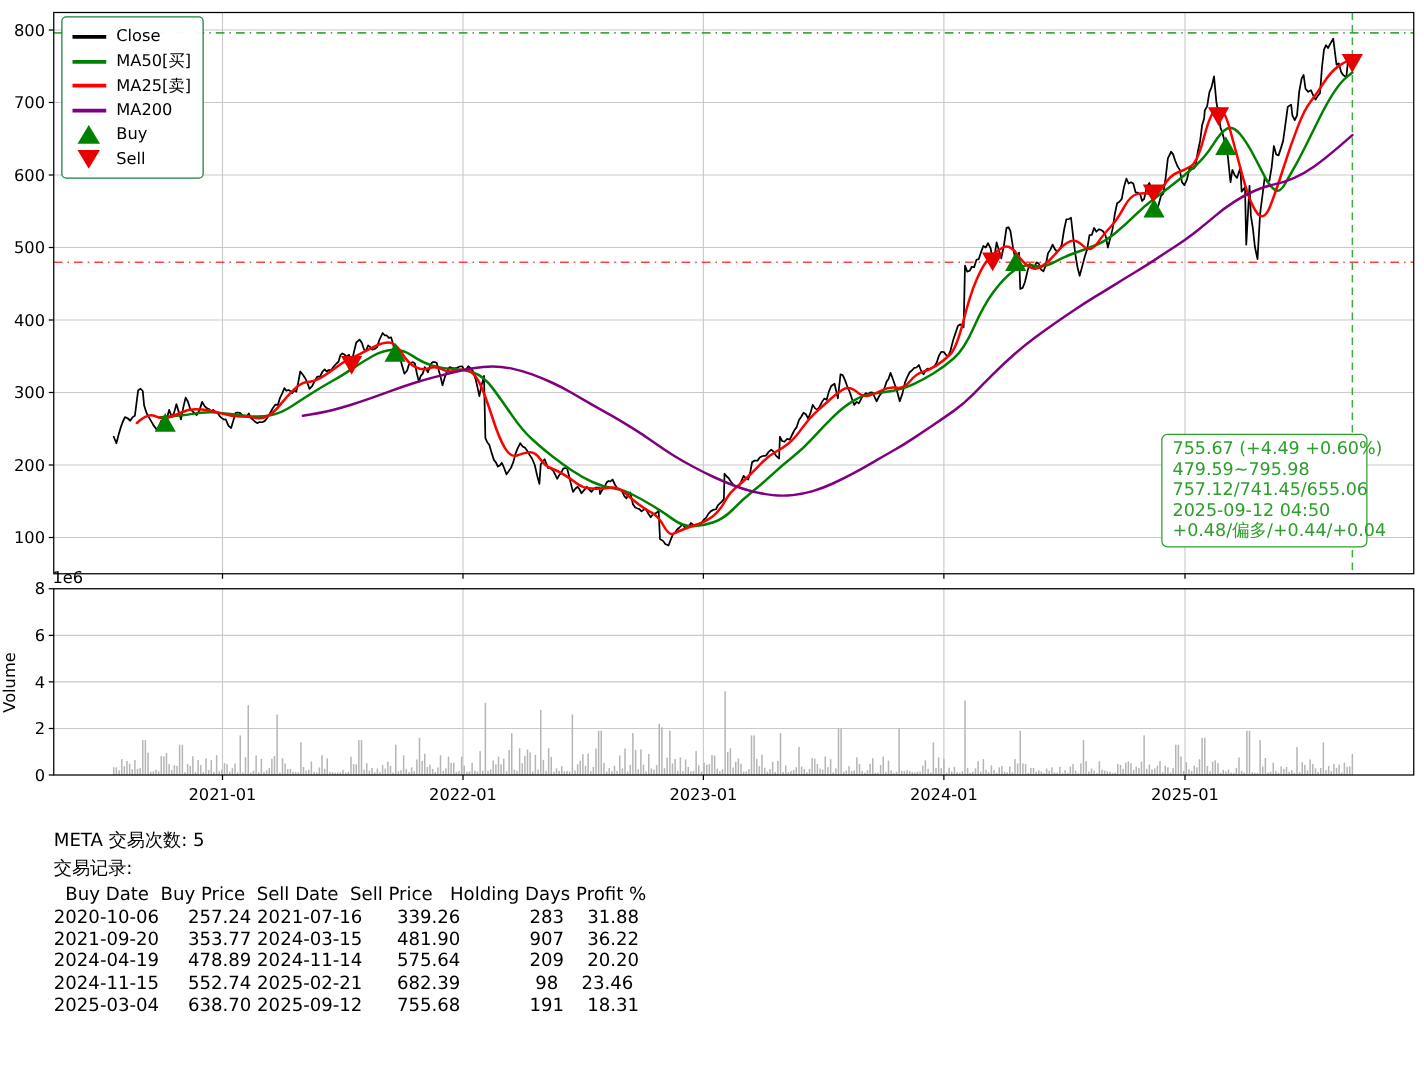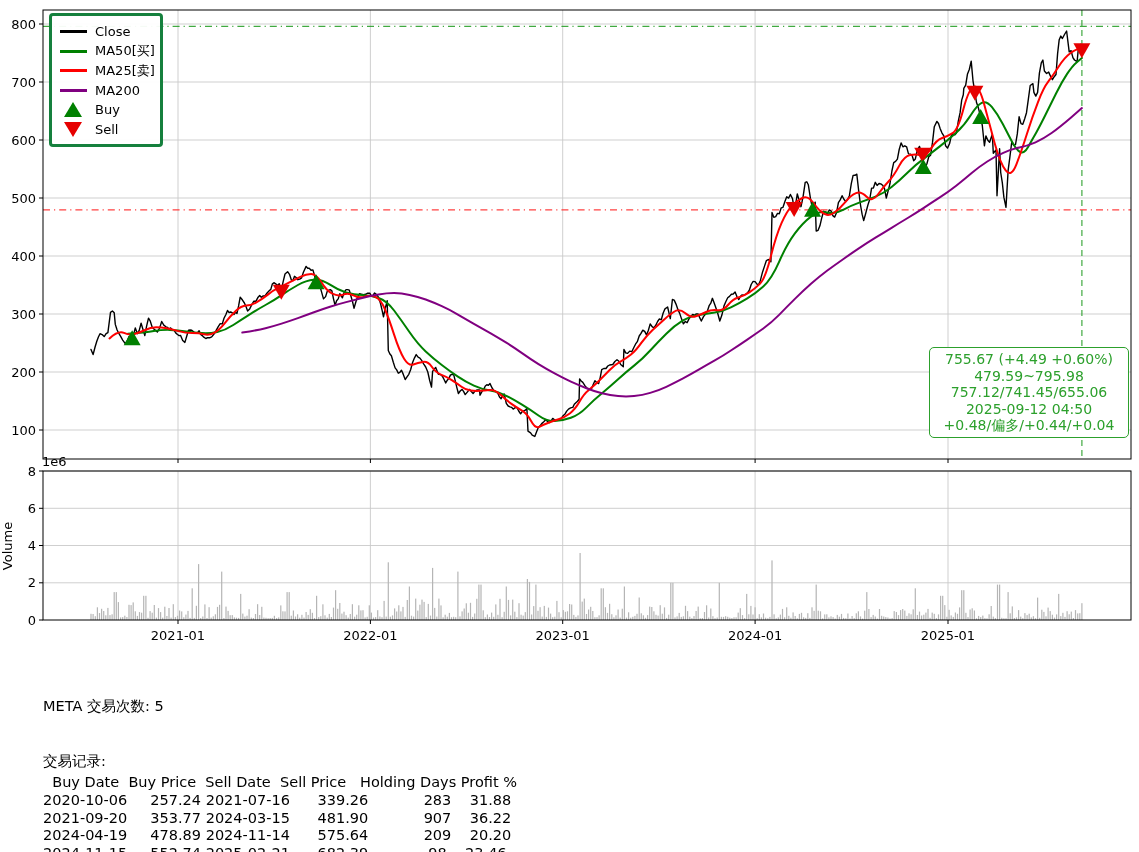--- a/index.html
+++ b/index.html
@@ -1,32 +1,32 @@
 <!DOCTYPE html>
 <html><head>
 <meta charset="utf-8">
 <style>
   html,body{margin:0;padding:0;background:#fff;}
   .stage{position:relative;width:1139px;height:852px;background:#ffffff;overflow:hidden;
          font-family:"DejaVu Sans","Liberation Sans",sans-serif;color:#000;}
   svg text{font-family:"DejaVu Sans","Liberation Sans",sans-serif;fill:#000;}
   .legend{position:absolute;left:49px;top:13px;width:114px;box-sizing:border-box;
-          background:rgba(255,255,255,0.95);border:3px solid #15803d;border-radius:4px;
+          background:rgba(255,255,255,0.95);border:1px solid #15803d;border-radius:4px;
           padding:6px 6px 5px 7px;z-index:3;}
   .legend-row{display:flex;align-items:center;height:19.5px;}
   .legend-swatch{width:28px;display:flex;justify-content:center;align-items:center;flex:0 0 28px;}
   .legend-line{width:27px;height:3px;}
   .tri-up{width:0;height:0;border-left:9px solid transparent;border-right:9px solid transparent;border-bottom:15px solid #008000;}
   .tri-down{width:0;height:0;border-left:9px solid transparent;border-right:9px solid transparent;border-top:15px solid #e60000;}
   .legend-label{font-size:13px;margin-left:8px;white-space:nowrap;}
-  .annotation{position:absolute;left:929px;top:347px;width:200px;box-sizing:border-box;
+  .annotation{position:absolute;left:929px;top:347px;width:165px;box-sizing:border-box;
               border:1.6px solid #2ca02c;border-radius:5px;background:#ffffff;
-              padding:3px 8px;text-align:center;color:#2ca02c;font-size:14px;line-height:16.6px;z-index:3;white-space:nowrap;}
+              padding:3px 8px;text-align:left;color:#2ca02c;font-size:14px;line-height:16.6px;z-index:3;white-space:nowrap;}
   .stats{position:absolute;left:43px;top:663px;font-size:14.5px;z-index:2;}
-  .stats-line{line-height:21.6px;white-space:pre;margin-top:33px;}
+  .stats-line{line-height:21.6px;white-space:pre;}
   .trade-table{margin:2px 0 0 0;font-family:"DejaVu Sans","Liberation Sans",sans-serif;
                font-size:14.5px;line-height:17.7px;white-space:pre;}
 </style>
 </head>
 <body>
 
 <div class="stage">
 
   <svg id="chart-svg" width="1139" height="660" viewBox="0 0 1139 660" style="position:absolute;left:0;top:0;">
       <defs>

